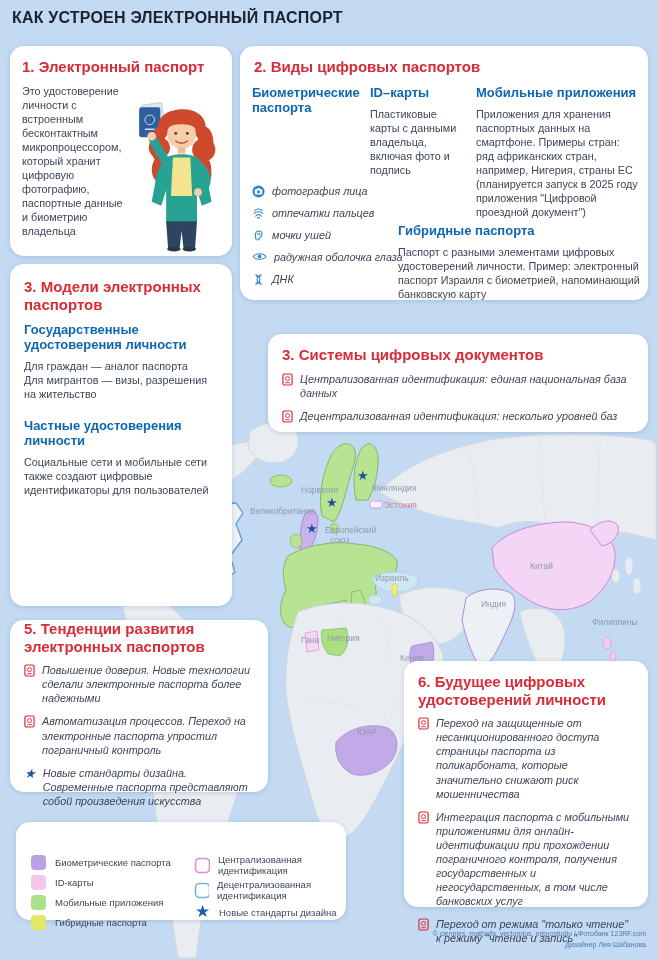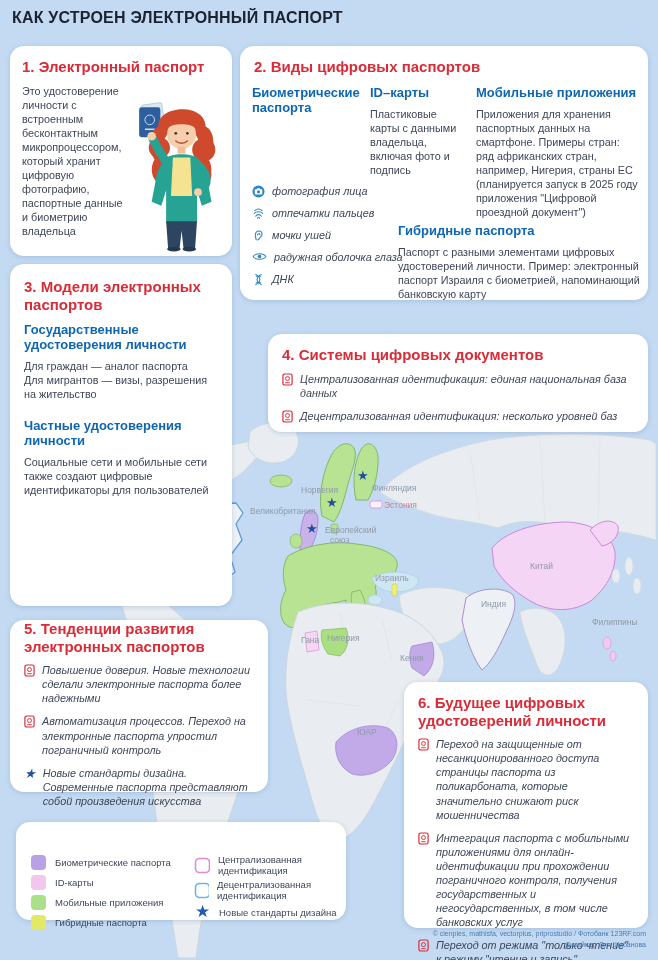--- a/index.html
+++ b/index.html
@@ -234,21 +234,21 @@
   <div class="card" style="left:10px;top:264px;width:222px;height:342px;padding:14px 14px;">
     <div class="rtitle">3. Модели электронных паспортов</div>
     <div class="bluehead">Государственные удостоверения личности</div>
     <p class="body">Для граждан — аналог паспорта</p>
     <p class="body">Для мигрантов — визы, разрешения на жительство</p>
     <div class="bluehead" style="margin-top:18px;">Частные удостоверения личности</div>
     <p class="body">Социальные сети и мобильные сети также создают цифровые идентификаторы для пользователей</p>
   </div>
 
   <div class="card" style="left:268px;top:334px;width:380px;height:98px;padding:12px 14px;">
-    <div class="rtitle">4. Системы цифровых документов</div>
+    <div class="rtitle">3. Системы цифровых документов</div>
     <div class="brow">
       <span class="bicon">
           <svg viewBox="0 0 12 14" width="11" height="13" fill="none">
             <rect x="1" y="1" width="10" height="12" rx="2" stroke="#d82c38" stroke-width="1.3"></rect>
             <circle cx="6" cy="6" r="2.2" stroke="#d82c38" stroke-width="1"></circle>
             <path d="M3.5,10.5 L8.5,10.5" stroke="#d82c38" stroke-width="1"></path>
           </svg>
         </span>
       <span class="body">Централизованная идентификация: единая национальная база данных</span>
     </div>
@@ -285,21 +285,21 @@
           </svg>
         </span>
       <span class="body">Автоматизация процессов. Переход на электронные паспорта упростил пограничный контроль</span>
     </div>
     <div class="brow">
       <span class="staricon">★</span>
       <span class="body">Новые стандарты дизайна. Современные паспорта представляют собой произведения искусства</span>
     </div>
   </div>
 
-  <div class="card" style="left:404px;top:682px;width:244px;height:246px;padding:12px 14px;">
+  <div class="card" style="left:404px;top:661px;width:244px;height:246px;padding:12px 14px;">
     <div class="rtitle">6. Будущее цифровых удостоверений личности</div>
     <div class="brow">
       <span class="bicon">
           <svg viewBox="0 0 12 14" width="11" height="13" fill="none">
             <rect x="1" y="1" width="10" height="12" rx="2" stroke="#d82c38" stroke-width="1.3"></rect>
             <circle cx="6" cy="6" r="2.2" stroke="#d82c38" stroke-width="1"></circle>
             <path d="M3.5,10.5 L8.5,10.5" stroke="#d82c38" stroke-width="1"></path>
           </svg>
         </span>
       <span class="body">Переход на защищенные от несанкционированного доступа страницы паспорта из поликарбоната, которые значительно снижают риск мошенничества</span>

